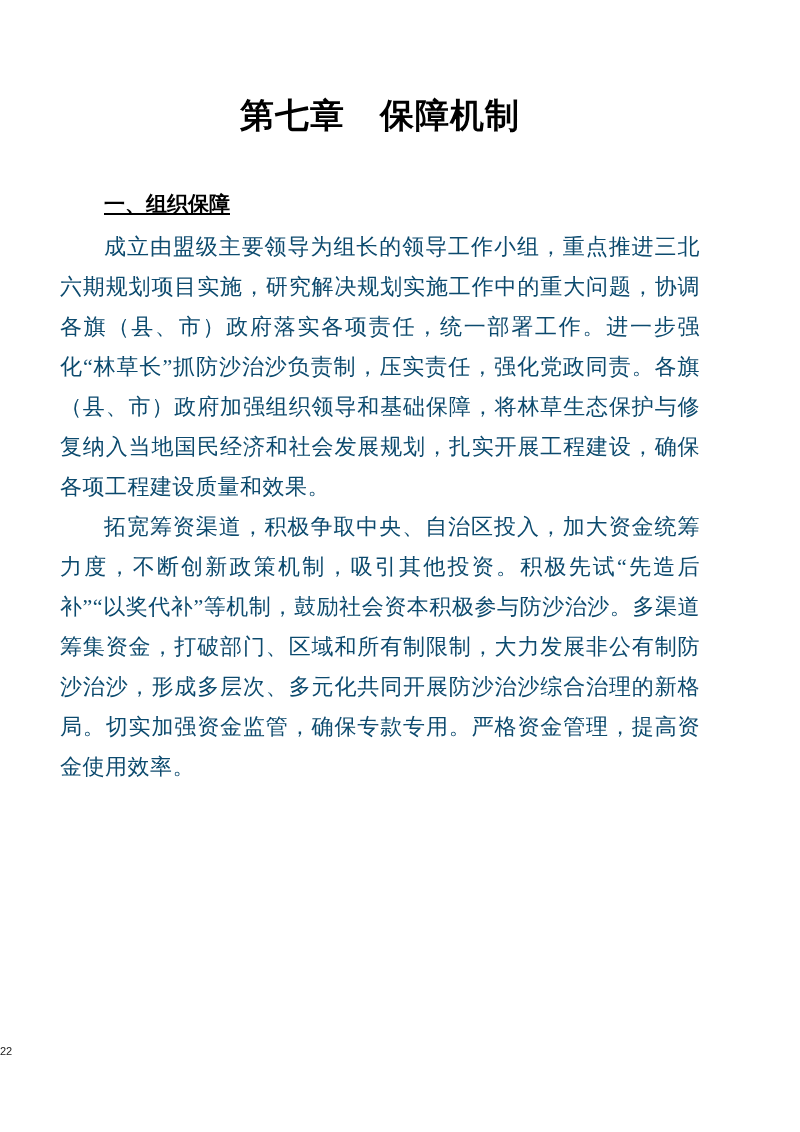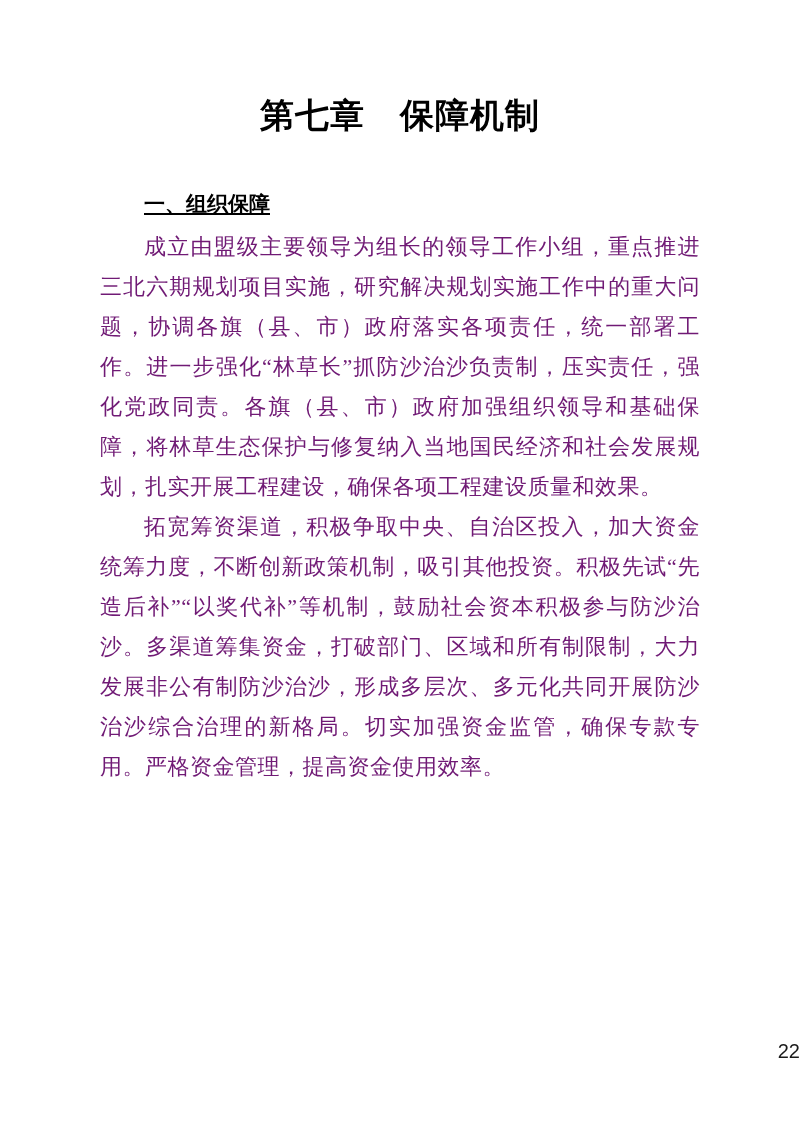--- a/index.html
+++ b/index.html
@@ -7,21 +7,21 @@
     padding: 0;
     background: #ffffff;
   }
   .page {
     position: relative;
     width: 800px;
     height: 1132px;
     margin: 0 auto;
     background: #ffffff;
     box-sizing: border-box;
-    padding: 92px 100px 0 100px;
+    padding: 92px 100px 0 60px;
     font-family: "Liberation Serif", serif;
     color: #000000;
     overflow: hidden;
   }
   .doc-title {
     margin: 0 0 46px 0;
     font-family: "Liberation Sans", sans-serif;
     font-weight: 700;
     font-size: 34px;
     line-height: 46px;
@@ -44,30 +44,30 @@
   }
   .body-paragraph {
     margin: 0;
     font-size: 22px;
     line-height: 40px;
     letter-spacing: 0.5px;
     text-align: justify;
     text-justify: inter-character;
     text-align-last: left;
     text-indent: 2em;
-    color: #701a75;
+    color: #0c4a6e;
   }
   .page-number {
     position: absolute;
     left: 0;
     right: 0;
     top: 1042px;
-    text-align: right;
+    text-align: left;
     font-family: "Liberation Sans", sans-serif;
-    font-size: 20px;
+    font-size: 11px;
     line-height: 18px;
     color: #1a1a1a;
   }
 </style>
 </head>
 <body>
 
 <div class="page">
 
   <h1 class="doc-title">第七章　保障机制</h1>

